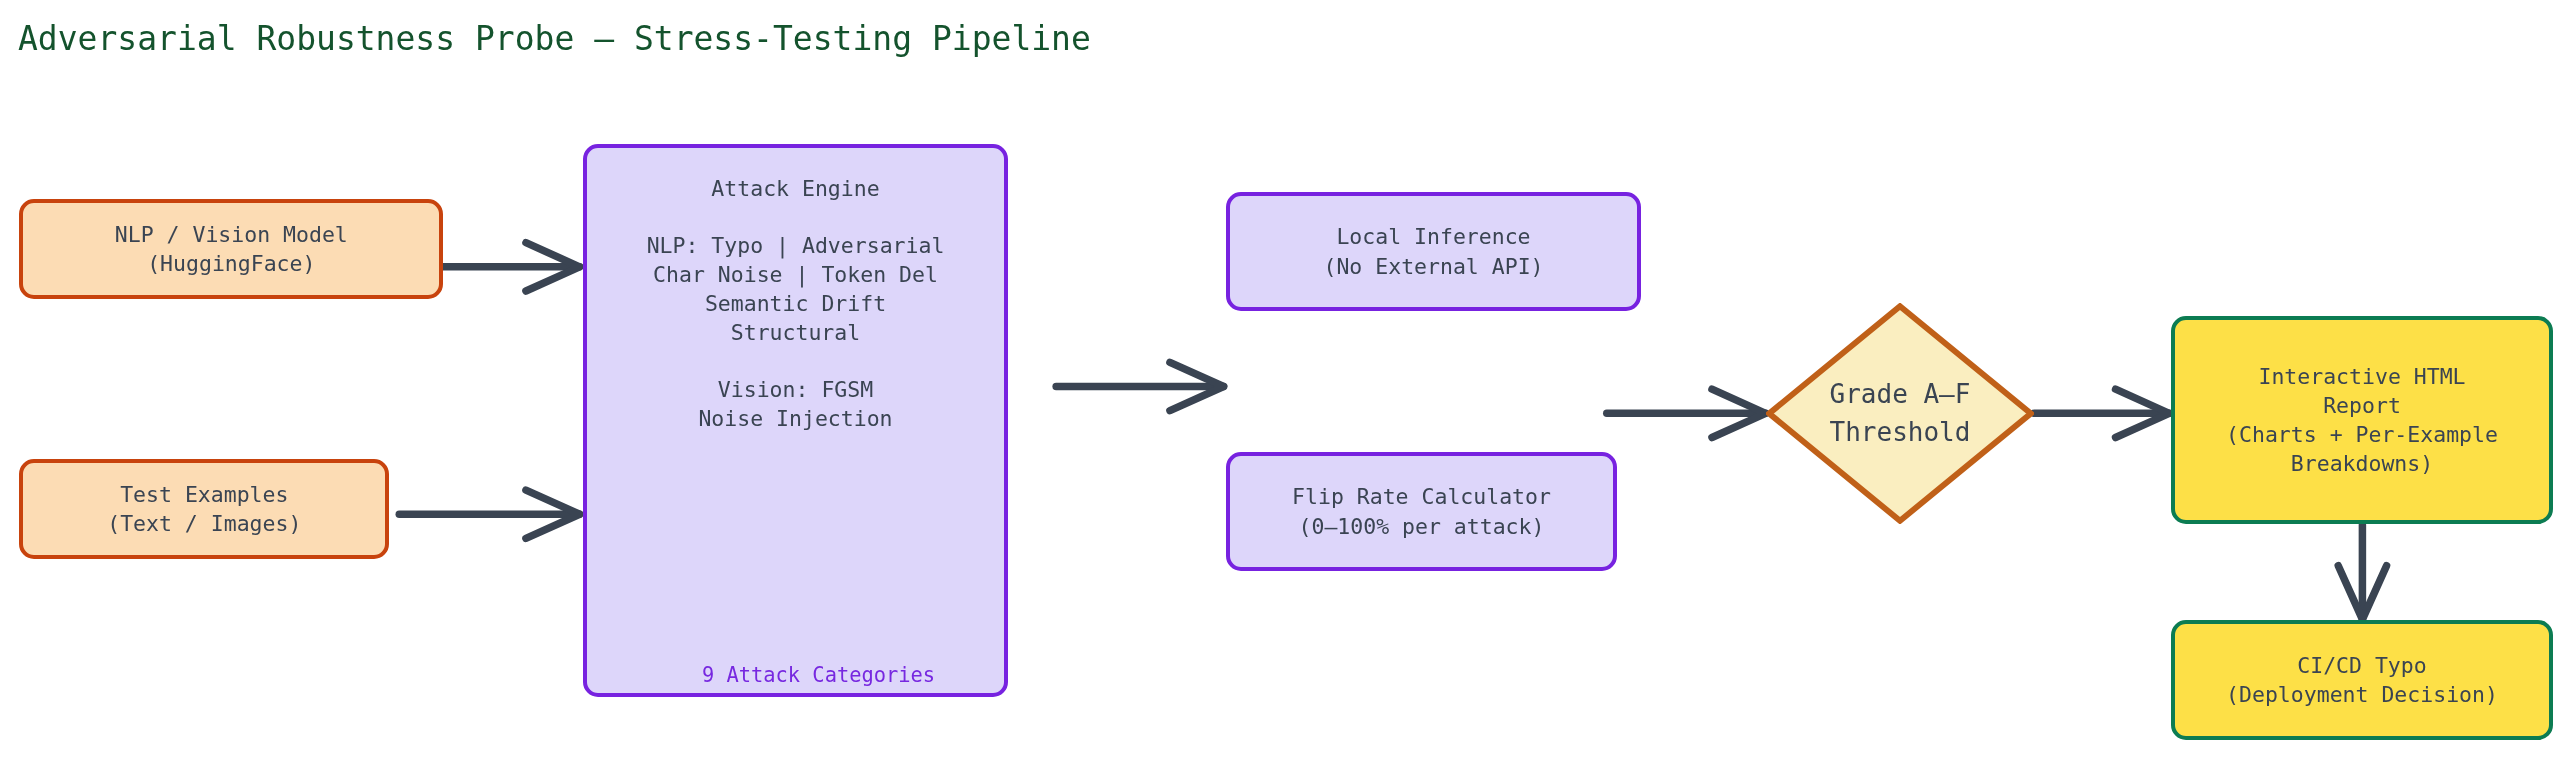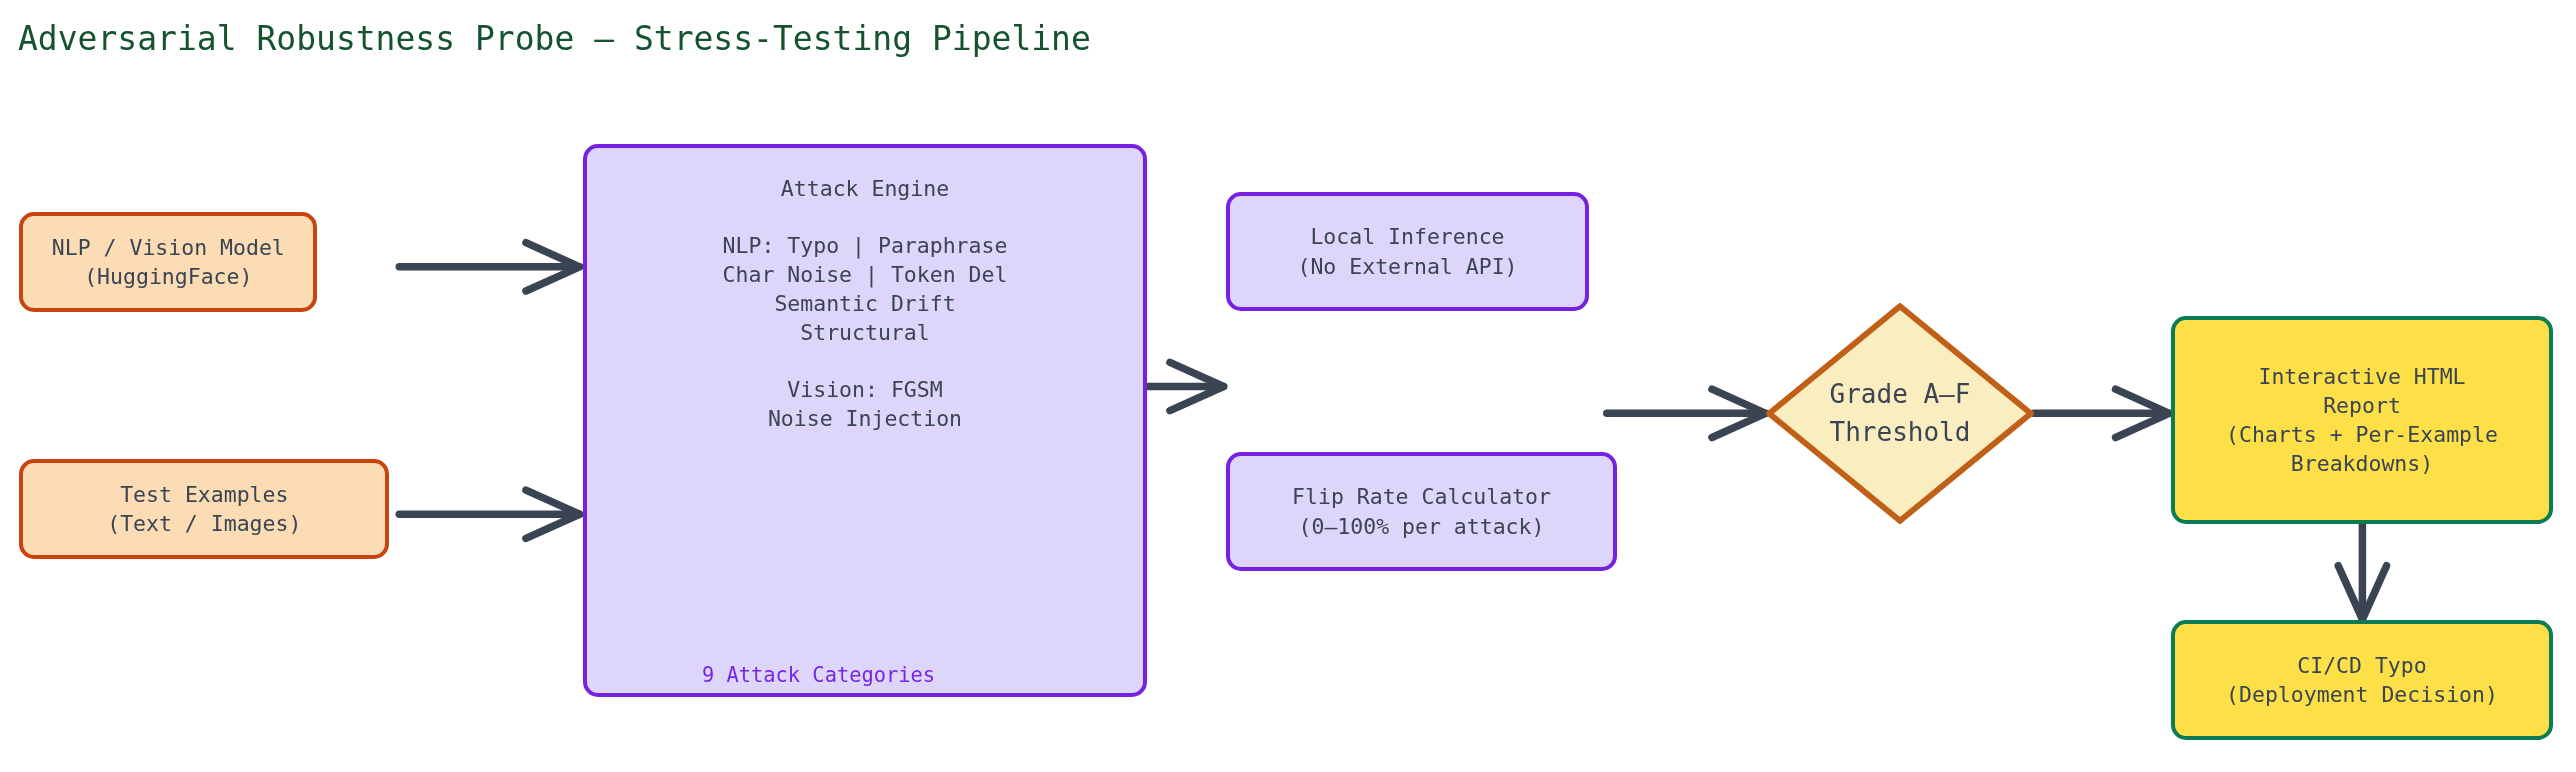--- a/index.html
+++ b/index.html
@@ -60,27 +60,27 @@
     border: 4.8px solid #7722e0;
     border-radius: 15px;
   }
   .node-green {
     background: #fde047;
     border: 4.8px solid #0c7c52;
     border-radius: 15px;
   }
 
   
-  #node-model        { left: 19.3px;   top: 212px;  width: 298px;  height: 100px; }
+  #node-model        { left: 19.3px;   top: 199px;  width: 424px;  height: 100px; }
   #node-examples     { left: 19.3px;   top: 459px;  width: 370px;  height: 100px; }
 
-  #node-attack-engine{ left: 583px; top: 144px;  width: 564px;  height: 553px;
+  #node-attack-engine{ left: 583px; top: 144px;  width: 425px;  height: 553px;
                        justify-content: flex-start; padding-top: 26px; }
 
-  #node-local-inf    { left: 1226px; top: 192px;  width: 363px;  height: 119px; }
+  #node-local-inf    { left: 1226px; top: 192px;  width: 415px;  height: 119px; }
   #node-flip-rate    { left: 1226px; top: 452px;  width: 391px;  height: 119px; }
 
   #node-report       { left: 2171px; top: 316px;  width: 382px;  height: 208px; }
   #node-cicd         { left: 2171px; top: 620px; width: 382px;  height: 120px; }
 
   
   #node-attack-engine .ae-heading { margin-bottom: 28px; }
   #node-attack-engine .ae-block-gap { height: 28px; }
 
   
@@ -182,21 +182,21 @@
     <span class="line">(HuggingFace)</span>
   </div>
 
   <div class="node node-orange" id="node-examples">
     <span class="line">Test Examples</span>
     <span class="line">(Text / Images)</span>
   </div>
 
   <div class="node node-purple" id="node-attack-engine">
     <span class="line ae-heading">Attack Engine</span>
-    <span class="line">NLP: Typo | Paraphrase</span>
+    <span class="line">NLP: Typo | Adversarial</span>
     <span class="line">Char Noise | Token Del</span>
     <span class="line">Semantic Drift</span>
     <span class="line">Structural</span>
     <span class="ae-block-gap"></span>
     <span class="line">Vision: FGSM</span>
     <span class="line">Noise Injection</span>
   </div>
 
   <div id="attack-caption">9 Attack Categories</div>
 

